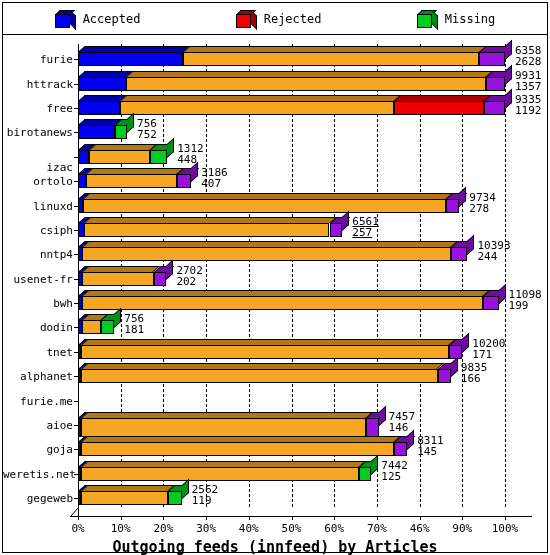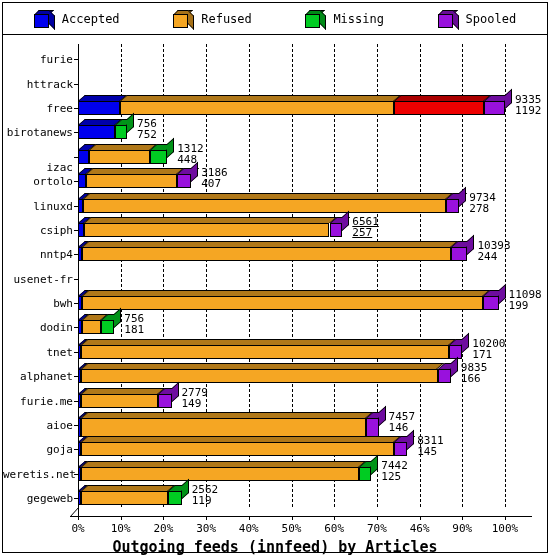--- a/index.html
+++ b/index.html
@@ -225,56 +225,68 @@
       <div class="legend-item">
         <span class="cube">
           <span class="face-top" style="background:#0000a2"></span>
           <span class="face-side" style="background:#0000a2"></span>
           <span class="face-front" style="background:#0000ee"></span>
         </span>
         <span class="legend-label">Accepted</span>
       </div>
       <div class="legend-item">
         <span class="cube">
-          <span class="face-top" style="background:#a77118"></span>
-          <span class="face-side" style="background:#a77118"></span>
-          <span class="face-front" style="background:#f5a623"></span>
+          <span class="face-top" style="background:#a20000"></span>
+          <span class="face-side" style="background:#a20000"></span>
+          <span class="face-front" style="background:#ee0000"></span>
         </span>
-        <span class="legend-label">Refused</span>
+        <span class="legend-label">Rejected</span>
       </div>
       <div class="legend-item">
         <span class="cube">
           <span class="face-top" style="background:#008b17"></span>
           <span class="face-side" style="background:#008b17"></span>
           <span class="face-front" style="background:#00cc22"></span>
         </span>
         <span class="legend-label">Missing</span>
-      </div>
-      <div class="legend-item">
-        <span class="cube">
-          <span class="face-top" style="background:#680c96"></span>
-          <span class="face-side" style="background:#680c96"></span>
-          <span class="face-front" style="background:#9911dd"></span>
-        </span>
-        <span class="legend-label">Spooled</span>
       </div>
     </div>
 
   <div class="plot-frame">
     <div class="plot-area" id="plot">
         <div class="gridline" style="left: 42.7px;"></div>
         <div class="gridline" style="left: 85.4px;"></div>
         <div class="gridline" style="left: 128.1px;"></div>
         <div class="gridline" style="left: 170.8px;"></div>
         <div class="gridline" style="left: 213.5px;"></div>
         <div class="gridline" style="left: 256.2px;"></div>
         <div class="gridline" style="left: 298.9px;"></div>
         <div class="gridline" style="left: 341.6px;"></div>
         <div class="gridline" style="left: 384.3px;"></div>
         <div class="gridline" style="left: 427px;"></div>
+        <div class="bar-row" style="top: 8.36842px; height: 14px; width: 446px;">
+          <div class="seg-top" style="left: 0px; top: -6px; width: 104.615px; height: 6px; background: rgb(0, 0, 171);"></div>
+          <div class="seg-top" style="left: 104.615px; top: -6px; width: 296.765px; height: 6px; background: rgb(176, 120, 25);"></div>
+          <div class="seg-top" style="left: 401.38px; top: -6px; width: 25.62px; height: 6px; background: rgb(110, 12, 159);"></div>
+          <div class="bar-cap" style="left: 427px; top: -6px; height: 14px; background: rgb(110, 12, 159);"></div>
+          <div class="seg" style="left: 0px; width: 104.615px; background: rgb(0, 0, 238);"></div>
+          <div class="seg" style="left: 104.615px; width: 296.765px; background: rgb(245, 166, 35);"></div>
+          <div class="seg" style="left: 401.38px; width: 25.62px; background: rgb(153, 17, 221);"></div>
+          <div class="value-label" style="left: 437px; top: -7px;"><span>6358</span><span class="v2">2628</span></div>
+        </div>
+        <div class="bar-row" style="top: 32.7368px; height: 14px; width: 446px;">
+          <div class="seg-top" style="left: 0px; top: -6px; width: 47.824px; height: 6px; background: rgb(0, 0, 171);"></div>
+          <div class="seg-top" style="left: 47.824px; top: -6px; width: 359.961px; height: 6px; background: rgb(176, 120, 25);"></div>
+          <div class="seg-top" style="left: 407.785px; top: -6px; width: 19.215px; height: 6px; background: rgb(110, 12, 159);"></div>
+          <div class="bar-cap" style="left: 427px; top: -6px; height: 14px; background: rgb(110, 12, 159);"></div>
+          <div class="seg" style="left: 0px; width: 47.824px; background: rgb(0, 0, 238);"></div>
+          <div class="seg" style="left: 47.824px; width: 359.961px; background: rgb(245, 166, 35);"></div>
+          <div class="seg" style="left: 407.785px; width: 19.215px; background: rgb(153, 17, 221);"></div>
+          <div class="value-label" style="left: 437px; top: -7px;"><span>9931</span><span class="v2">1357</span></div>
+        </div>
         <div class="bar-row" style="top: 57.1053px; height: 14px; width: 446px;">
           <div class="seg-top" style="left: 0px; top: -6px; width: 42.273px; height: 6px; background: rgb(0, 0, 171);"></div>
           <div class="seg-top" style="left: 42.273px; top: -6px; width: 273.707px; height: 6px; background: rgb(176, 120, 25);"></div>
           <div class="seg-top" style="left: 315.98px; top: -6px; width: 89.67px; height: 6px; background: rgb(171, 0, 0);"></div>
           <div class="seg-top" style="left: 405.65px; top: -6px; width: 21.35px; height: 6px; background: rgb(110, 12, 159);"></div>
           <div class="bar-cap" style="left: 427px; top: -6px; height: 14px; background: rgb(110, 12, 159);"></div>
           <div class="seg" style="left: 0px; width: 42.273px; background: rgb(0, 0, 238);"></div>
           <div class="seg" style="left: 42.273px; width: 273.707px; background: rgb(245, 166, 35);"></div>
           <div class="seg" style="left: 315.98px; width: 89.67px; background: rgb(238, 0, 0);"></div>
           <div class="seg" style="left: 405.65px; width: 21.35px; background: rgb(153, 17, 221);"></div>
@@ -331,20 +343,30 @@
         <div class="bar-row" style="top: 203.316px; height: 14px; width: 446px;">
           <div class="seg-top" style="left: 0px; top: -6px; width: 4.27px; height: 6px; background: rgb(0, 0, 171);"></div>
           <div class="seg-top" style="left: 4.27px; top: -6px; width: 368.928px; height: 6px; background: rgb(176, 120, 25);"></div>
           <div class="seg-top" style="left: 373.198px; top: -6px; width: 16.226px; height: 6px; background: rgb(110, 12, 159);"></div>
           <div class="bar-cap" style="left: 389.424px; top: -6px; height: 14px; background: rgb(110, 12, 159);"></div>
           <div class="seg" style="left: 0px; width: 4.27px; background: rgb(0, 0, 238);"></div>
           <div class="seg" style="left: 4.27px; width: 368.928px; background: rgb(245, 166, 35);"></div>
           <div class="seg" style="left: 373.198px; width: 16.226px; background: rgb(153, 17, 221);"></div>
           <div class="value-label" style="left: 399.424px; top: -7px;"><span>10393</span><span class="v2">244</span></div>
         </div>
+        <div class="bar-row" style="top: 227.684px; height: 14px; width: 446px;">
+          <div class="seg-top" style="left: 0px; top: -6px; width: 4.27px; height: 6px; background: rgb(0, 0, 171);"></div>
+          <div class="seg-top" style="left: 4.27px; top: -6px; width: 71.309px; height: 6px; background: rgb(176, 120, 25);"></div>
+          <div class="seg-top" style="left: 75.579px; top: -6px; width: 12.81px; height: 6px; background: rgb(110, 12, 159);"></div>
+          <div class="bar-cap" style="left: 88.389px; top: -6px; height: 14px; background: rgb(110, 12, 159);"></div>
+          <div class="seg" style="left: 0px; width: 4.27px; background: rgb(0, 0, 238);"></div>
+          <div class="seg" style="left: 4.27px; width: 71.309px; background: rgb(245, 166, 35);"></div>
+          <div class="seg" style="left: 75.579px; width: 12.81px; background: rgb(153, 17, 221);"></div>
+          <div class="value-label" style="left: 98.389px; top: -7px;"><span>2702</span><span class="v2">202</span></div>
+        </div>
         <div class="bar-row" style="top: 252.053px; height: 14px; width: 446px;">
           <div class="seg-top" style="left: 0px; top: -6px; width: 3.843px; height: 6px; background: rgb(0, 0, 171);"></div>
           <div class="seg-top" style="left: 3.843px; top: -6px; width: 400.953px; height: 6px; background: rgb(176, 120, 25);"></div>
           <div class="seg-top" style="left: 404.796px; top: -6px; width: 15.799px; height: 6px; background: rgb(110, 12, 159);"></div>
           <div class="bar-cap" style="left: 420.595px; top: -6px; height: 14px; background: rgb(110, 12, 159);"></div>
           <div class="seg" style="left: 0px; width: 3.843px; background: rgb(0, 0, 238);"></div>
           <div class="seg" style="left: 3.843px; width: 400.953px; background: rgb(245, 166, 35);"></div>
           <div class="seg" style="left: 404.796px; width: 15.799px; background: rgb(153, 17, 221);"></div>
           <div class="value-label" style="left: 430.595px; top: -7px;"><span>11098</span><span class="v2">199</span></div>
         </div>
@@ -370,30 +392,20 @@
         </div>
         <div class="bar-row" style="top: 325.158px; height: 14px; width: 446px;">
           <div class="seg-top" style="left: 0px; top: -6px; width: 3.416px; height: 6px; background: rgb(0, 0, 171);"></div>
           <div class="seg-top" style="left: 3.416px; top: -6px; width: 356.118px; height: 6px; background: rgb(176, 120, 25);"></div>
           <div class="seg-top" style="left: 359.534px; top: -6px; width: 13.237px; height: 6px; background: rgb(110, 12, 159);"></div>
           <div class="bar-cap" style="left: 372.771px; top: -6px; height: 14px; background: rgb(110, 12, 159);"></div>
           <div class="seg" style="left: 0px; width: 3.416px; background: rgb(0, 0, 238);"></div>
           <div class="seg" style="left: 3.416px; width: 356.118px; background: rgb(245, 166, 35);"></div>
           <div class="seg" style="left: 359.534px; width: 13.237px; background: rgb(153, 17, 221);"></div>
           <div class="value-label" style="left: 382.771px; top: -7px;"><span>9835</span><span class="v2">166</span></div>
-        </div>
-        <div class="bar-row" style="top: 349.526px; height: 14px; width: 446px;">
-          <div class="seg-top" style="left: 0px; top: -6px; width: 2.989px; height: 6px; background: rgb(0, 0, 171);"></div>
-          <div class="seg-top" style="left: 2.989px; top: -6px; width: 76.86px; height: 6px; background: rgb(176, 120, 25);"></div>
-          <div class="seg-top" style="left: 79.849px; top: -6px; width: 13.664px; height: 6px; background: rgb(110, 12, 159);"></div>
-          <div class="bar-cap" style="left: 93.513px; top: -6px; height: 14px; background: rgb(110, 12, 159);"></div>
-          <div class="seg" style="left: 0px; width: 2.989px; background: rgb(0, 0, 238);"></div>
-          <div class="seg" style="left: 2.989px; width: 76.86px; background: rgb(245, 166, 35);"></div>
-          <div class="seg" style="left: 79.849px; width: 13.664px; background: rgb(153, 17, 221);"></div>
-          <div class="value-label" style="left: 103.513px; top: -7px;"><span>2779</span><span class="v2">149</span></div>
         </div>
         <div class="bar-row" style="top: 373.895px; height: 19px; width: 446px;">
           <div class="seg-top" style="left: 0px; top: -6px; width: 2.989px; height: 6px; background: rgb(0, 0, 171);"></div>
           <div class="seg-top" style="left: 2.989px; top: -6px; width: 284.809px; height: 6px; background: rgb(176, 120, 25);"></div>
           <div class="seg-top" style="left: 287.798px; top: -6px; width: 12.81px; height: 6px; background: rgb(110, 12, 159);"></div>
           <div class="bar-cap" style="left: 300.608px; top: -6px; height: 14px; background: rgb(110, 12, 159);"></div>
           <div class="seg" style="left: 0px; width: 2.989px; background: rgb(0, 0, 238);"></div>
           <div class="seg" style="left: 2.989px; width: 284.809px; background: rgb(245, 166, 35);"></div>
           <div class="seg" style="left: 287.798px; width: 12.81px; background: rgb(153, 17, 221);"></div>
           <div class="value-label" style="left: 310.608px; top: -7px;"><span>7457</span><span class="v2">146</span></div>

